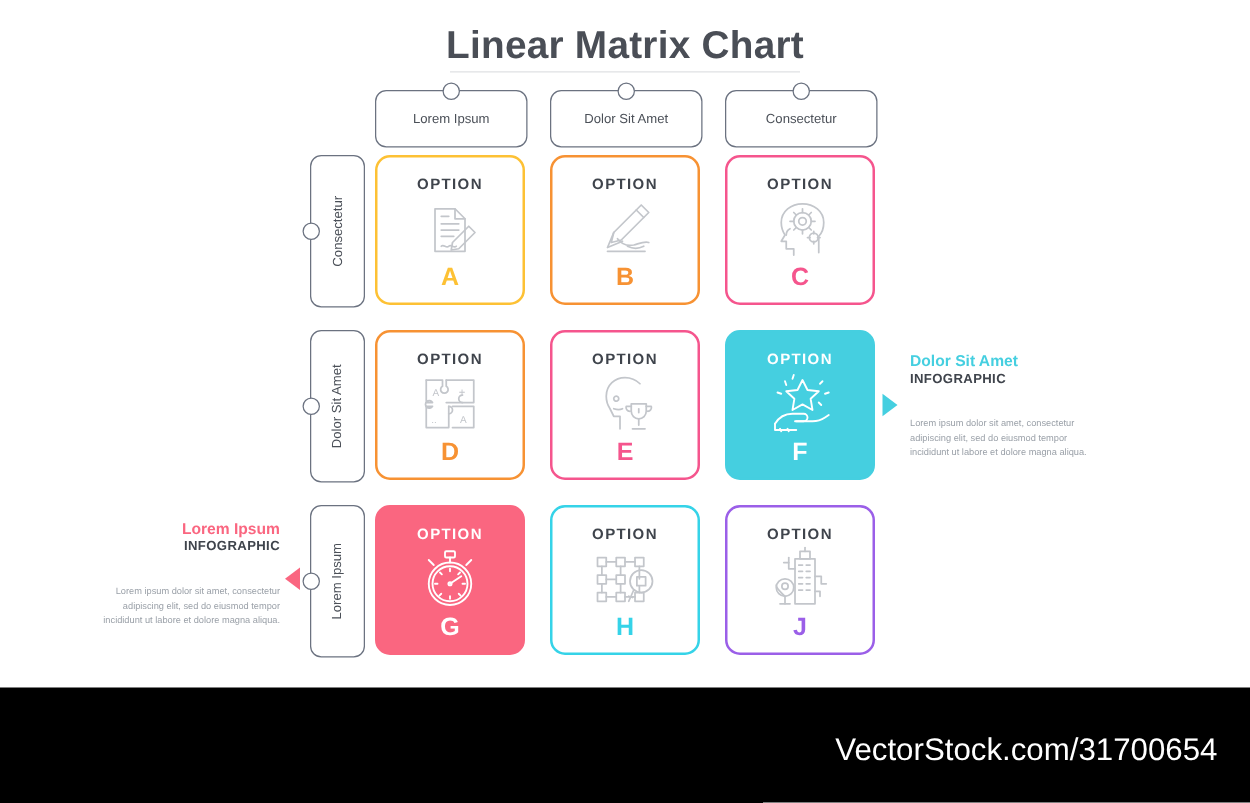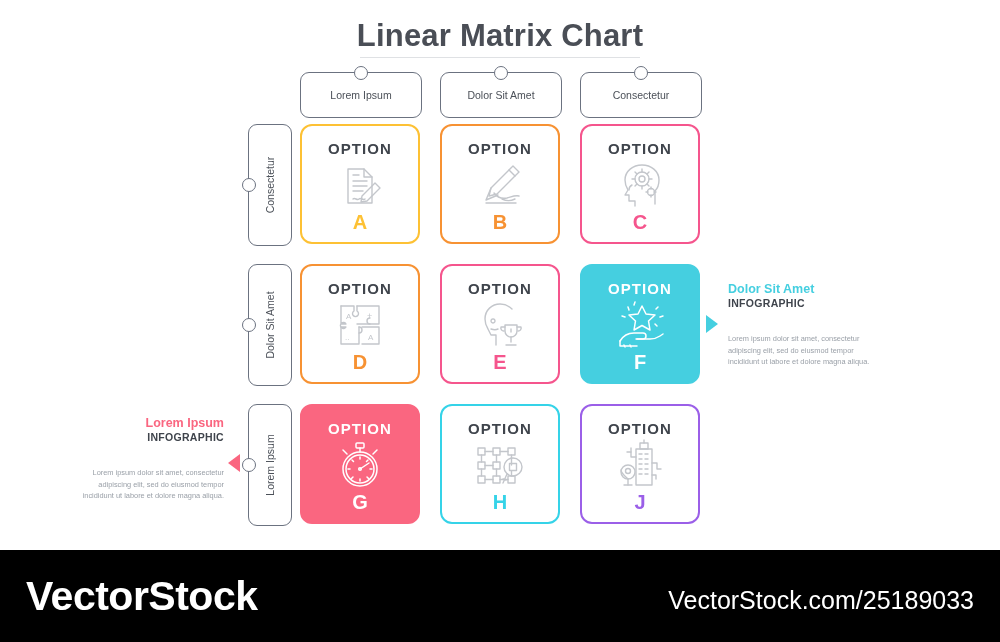--- a/index.html
+++ b/index.html
@@ -52,21 +52,21 @@
   
   .card{
     position:absolute;width:120px;height:120px;
     border-radius:12px;background:#fff;
     border:2.2px solid #ccc;
     display:flex;flex-direction:column;align-items:center;
     box-sizing:border-box;
   }
   .card.filled{border-color:transparent;}
   .card .opt{
-    margin-top:14px;font-size:15px;font-weight:bold;letter-spacing:1.1px;color:#3f444c;
+    margin-top:14px;font-size:12px;font-weight:bold;letter-spacing:1.1px;color:#3f444c;
   }
   .card.filled .opt{color:#ffffff;}
   .card .glyph{
     flex:1;display:flex;align-items:center;justify-content:center;width:100%;
   }
   .card .glyph svg{display:block;}
   .card .letter{
     margin-bottom:10px;font-size:20px;font-weight:bold;line-height:1;
   }
   .card.filled .letter{color:#ffffff;}
@@ -299,15 +299,14 @@
 
   <div class="tri left" style="border-right-color: rgb(250, 102, 128);"></div>
   <div class="side left">
     <div class="head" style="color: rgb(250, 102, 128);">Lorem Ipsum</div>
     <div class="sub">INFOGRAPHIC</div>
     <div class="body">Lorem ipsum dolor sit amet, consectetur adipiscing elit, sed do eiusmod tempor incididunt ut labore et dolore magna aliqua.</div>
   </div>
 </div>
 
 <div class="footer">
-  <div class="brand">VectorStock</div>
-  <div class="url">VectorStock.com/25189033</div>
+  <div class="url">VectorStock.com/31700654</div>
 </div>
 
 </body></html>

